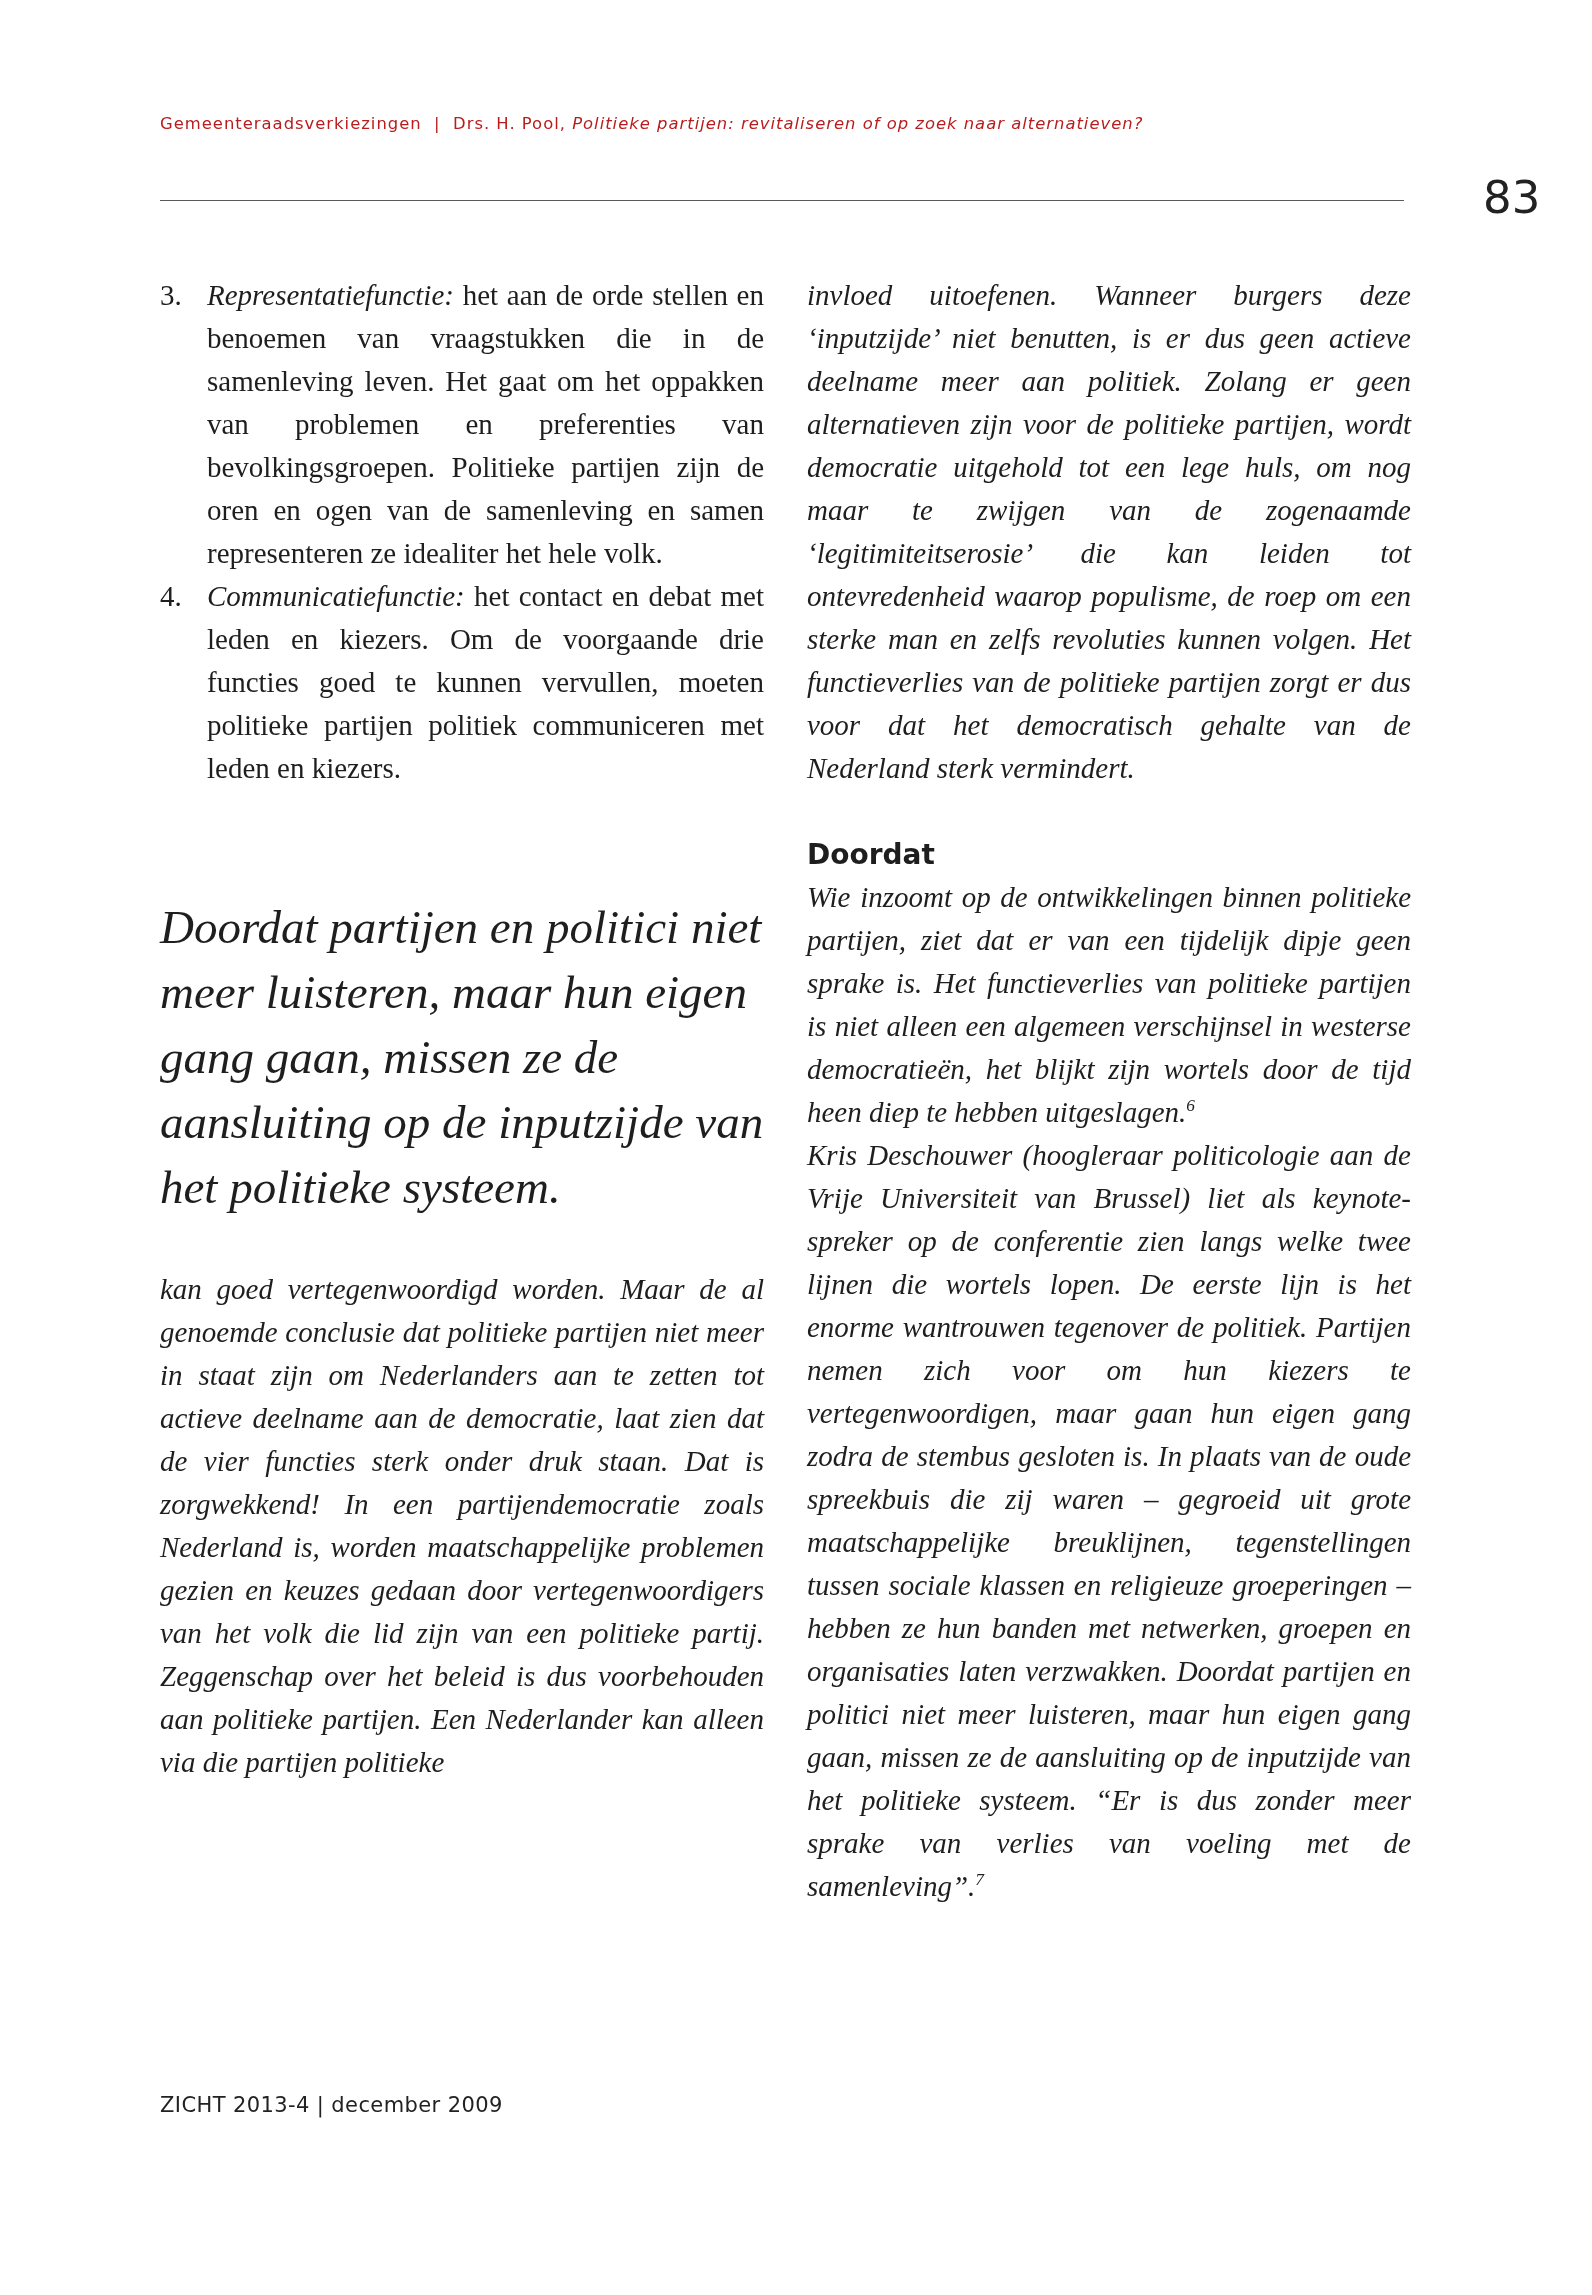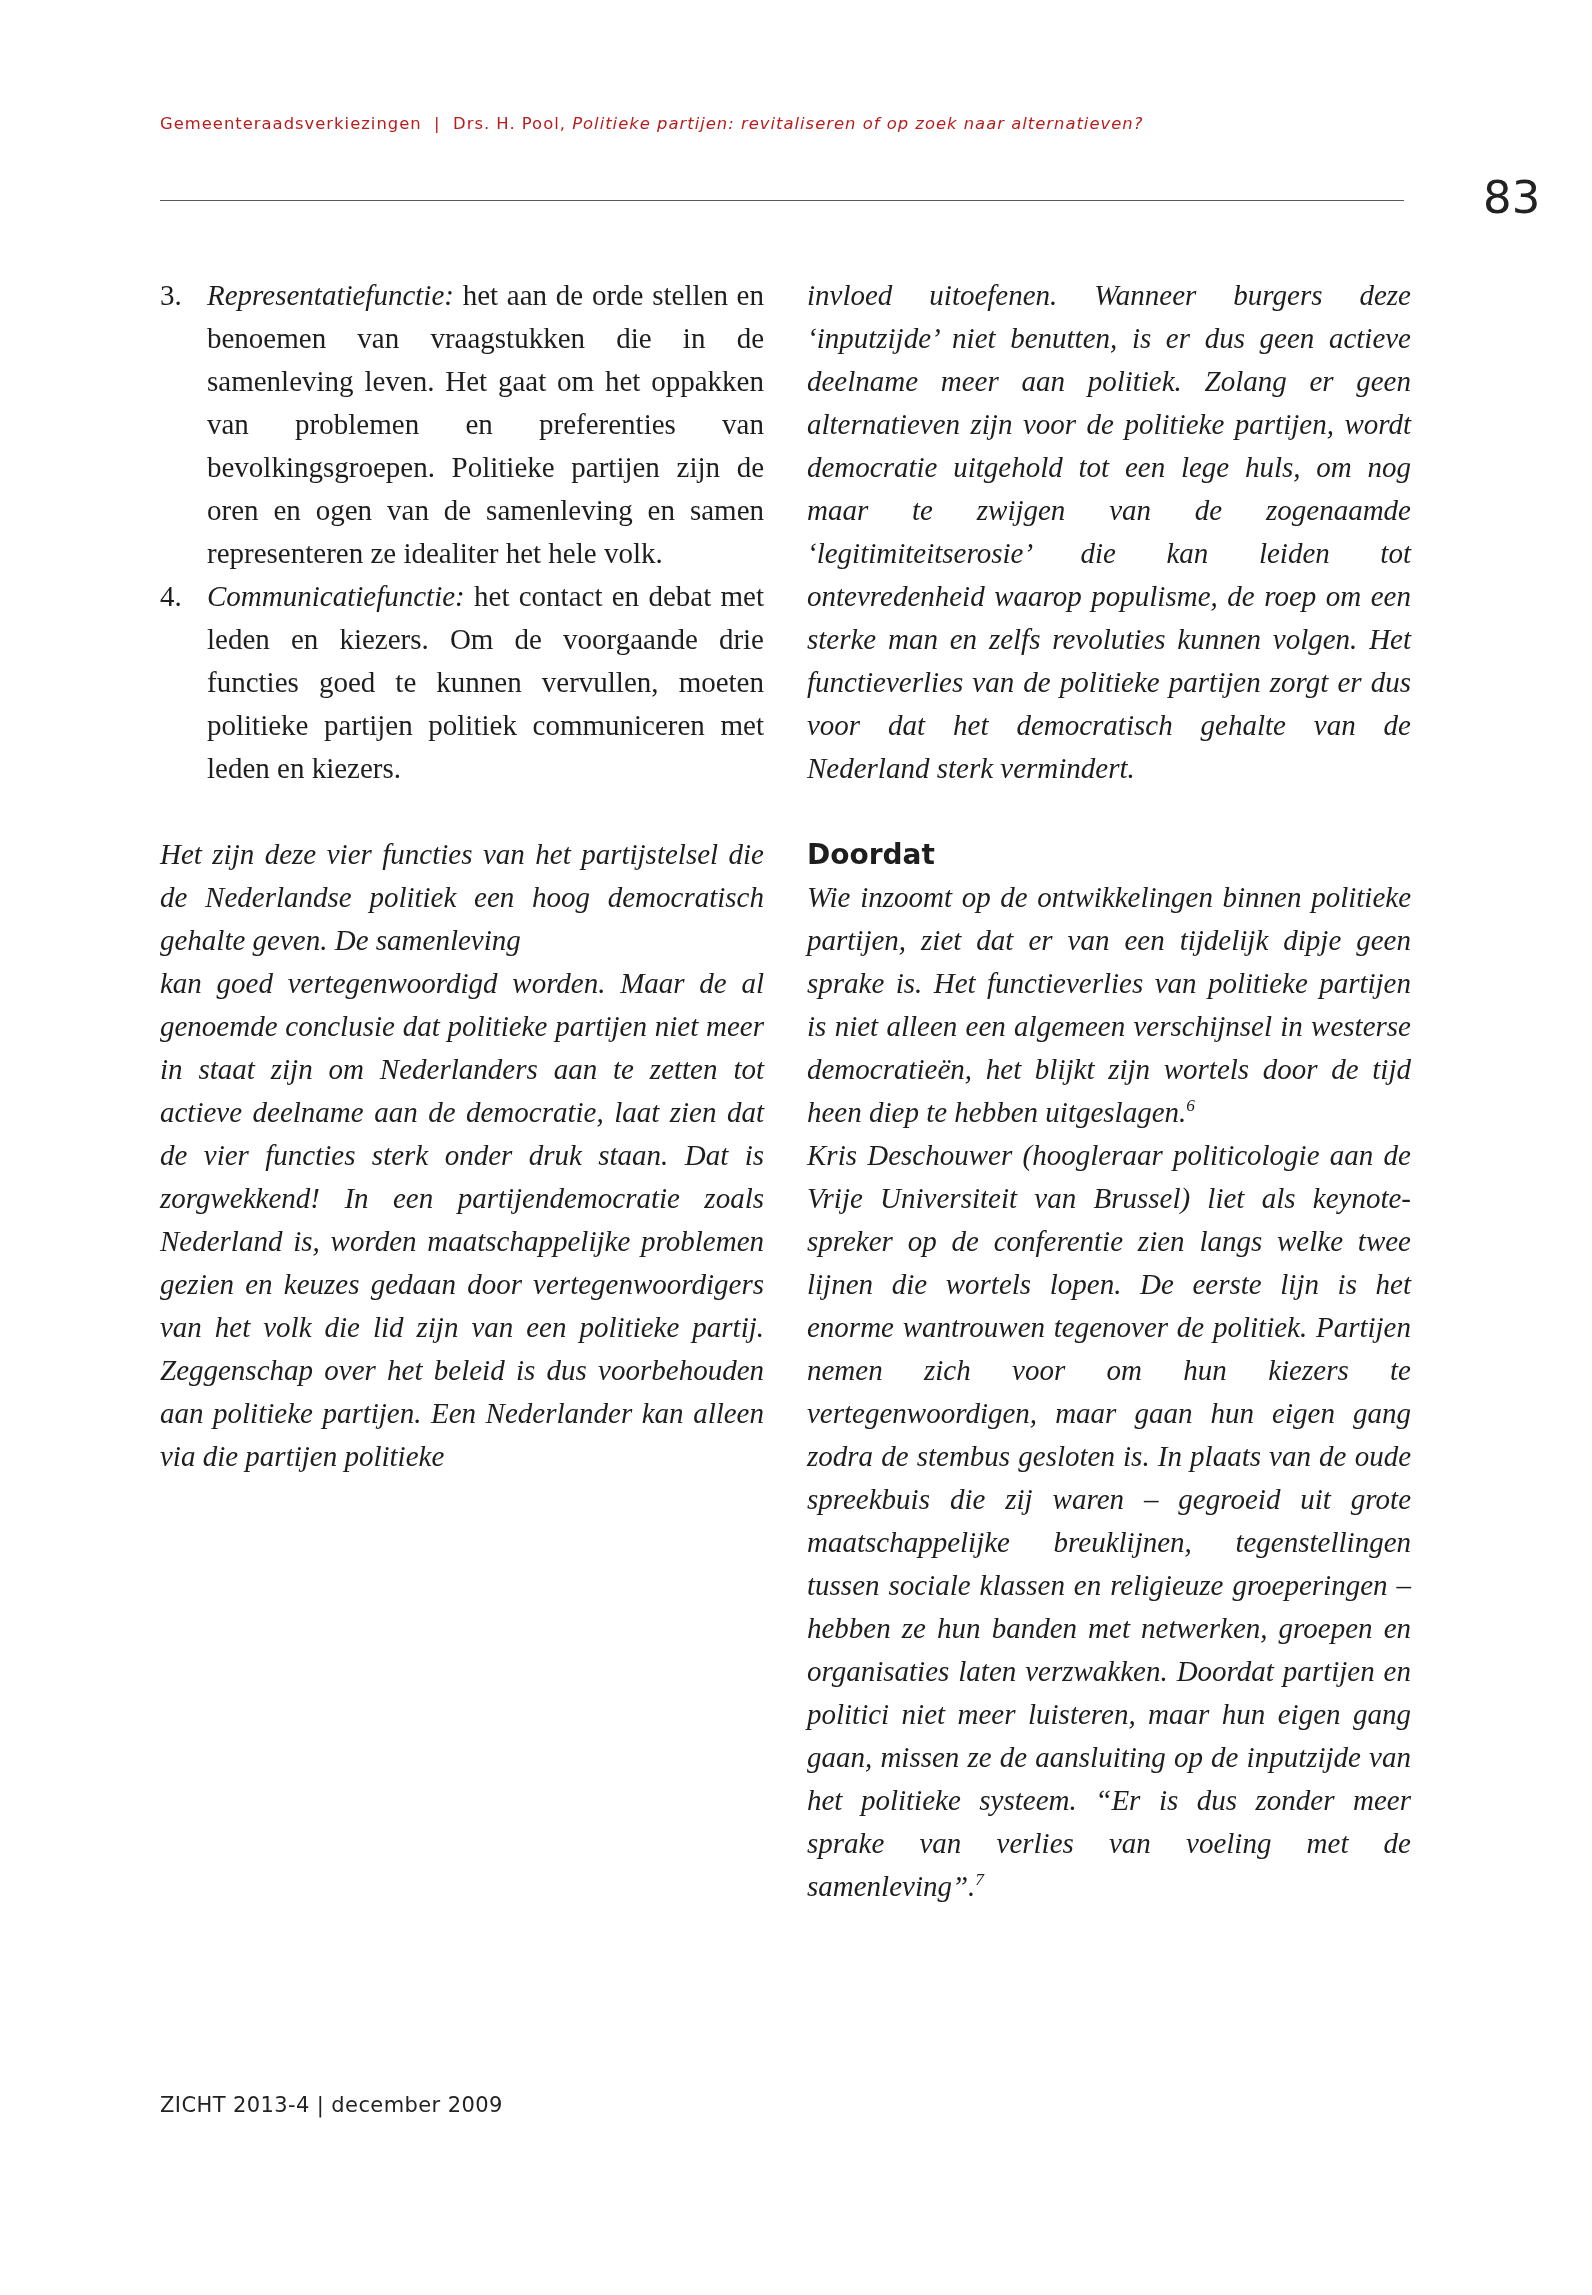--- a/index.html
+++ b/index.html
@@ -55,21 +55,21 @@
 <div class="col col-left">
   <div class="list-item">
     <span class="num">3.</span>
     <span class="term">Representatiefunctie:</span><span> het aan de orde stellen en benoemen van vraagstukken die in de samenleving leven. Het gaat om het op­pakken van problemen en preferenties van bevolkingsgroepen. Politieke partijen zijn de oren en ogen van de samenleving en samen representeren ze idealiter het hele volk.</span>
   </div>
   <div class="list-item">
     <span class="num">4.</span>
     <span class="term">Communicatiefunctie:</span><span> het contact en debat met leden en kiezers. Om de voorgaande drie functies goed te kunnen vervullen, moeten politieke partijen politiek com­municeren met leden en kiezers.</span>
   </div>
   <div class="gap"></div>
-  <p>Het zijn deze vier functies van het partijstel­sel die de Nederlandse politiek een hoog de­mocratisch gehalte geven. De samenleving</p>
+  <div class="pullquote">Doordat partijen en politici niet meer luisteren, maar hun eigen gang gaan, missen ze de aansluiting op de inputzijde van het politieke systeem.</div>
   <p>kan goed vertegenwoordigd worden. Maar de al genoemde conclusie dat politieke partijen niet meer in staat zijn om Nederlanders aan te zetten tot actieve deelname aan de demo­cratie, laat zien dat de vier functies sterk on­der druk staan. Dat is zorgwekkend! In een partijendemocratie zoals Nederland is, wor­den maatschappelijke problemen gezien en keuzes gedaan door vertegenwoordigers van het volk die lid zijn van een politieke partij. Zeggenschap over het beleid is dus voorbe­houden aan politieke partijen. Een Nederlan­der kan alleen via die partijen politieke</p>
 </div>
 
 <div class="col col-right">
   <p>invloed uitoefenen. Wanneer burgers deze ‘inputzijde’ niet benutten, is er dus geen ac­tieve deelname meer aan politiek. Zolang er geen alternatieven zijn voor de politieke par­tijen, wordt democratie uitgehold tot een lege huls, om nog maar te zwijgen van de zo­genaamde ‘legitimiteitserosie’ die kan leiden tot ontevredenheid waarop populisme, de roep om een sterke man en zelfs revoluties kunnen volgen. Het functieverlies van de po­litieke partijen zorgt er dus voor dat het de­mocratisch gehalte van de Nederland sterk vermindert.</p>
   <div class="gap"></div>
   <h2 class="section-heading">Doordat</h2>
   <p><span>Wie inzoomt op de ontwikkelingen binnen politieke partijen, ziet dat er van een tijdelijk dipje geen sprake is. Het functieverlies van politieke partijen is niet alleen een algemeen verschijnsel in westerse democratieën, het blijkt zijn wortels door de tijd heen diep te hebben uitgeslagen.</span><sup>6</sup></p>
   <p><span>Kris Deschouwer (hoogleraar politicologie aan de Vrije Universiteit van Brussel) liet als keynote-spreker op de conferentie zien langs welke twee lijnen die wortels lopen. De eerste lijn is het enorme wantrouwen tegenover de politiek. Partijen nemen zich voor om hun kiezers te vertegenwoordigen, maar gaan hun eigen gang zodra de stembus gesloten is. In plaats van de oude spreekbuis die zij wa­ren – gegroeid uit grote maatschappelijke breuklijnen, tegenstellingen tussen sociale klassen en religieuze groeperingen – hebben ze hun banden met netwerken, groepen en organisaties laten verzwakken. Doordat par­tijen en politici niet meer luisteren, maar hun eigen gang gaan, missen ze de aanslui­ting op de inputzijde van het politieke sys­teem. “Er is dus zonder meer sprake van verlies van voeling met de samenleving”.</span><sup>7</sup></p>
 </div>

